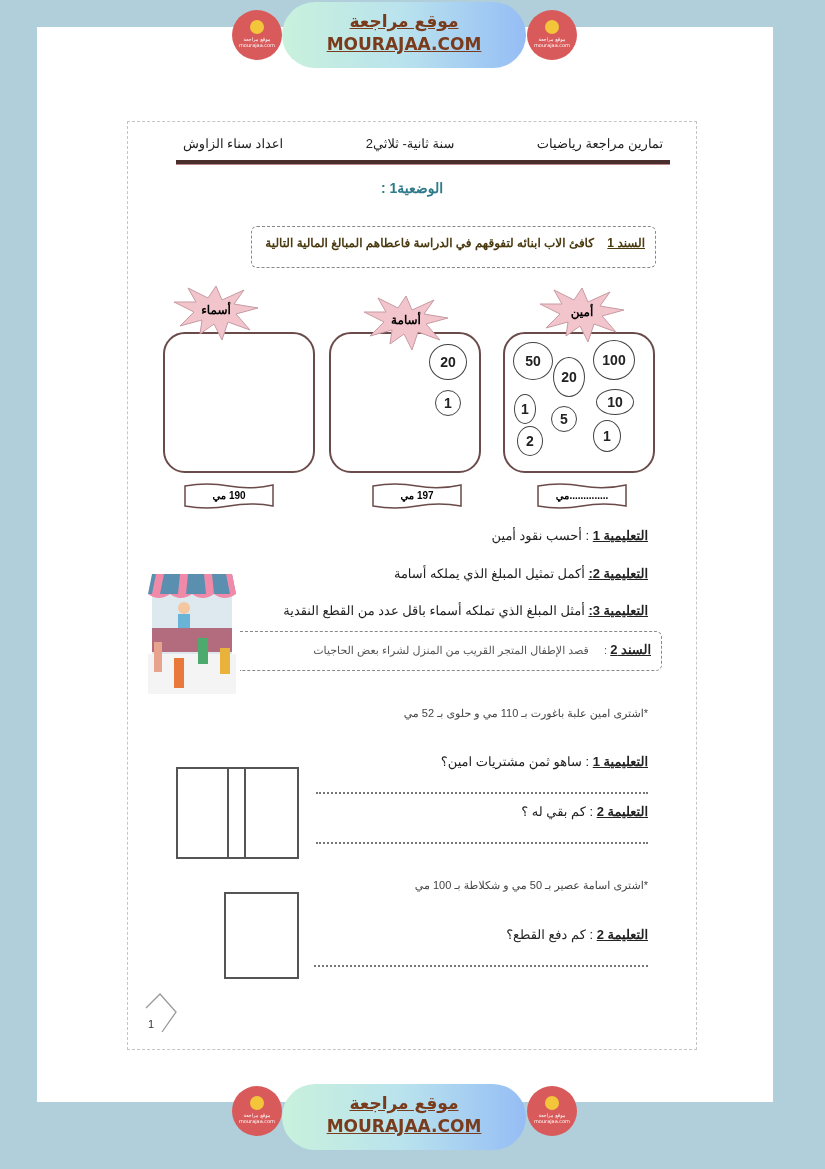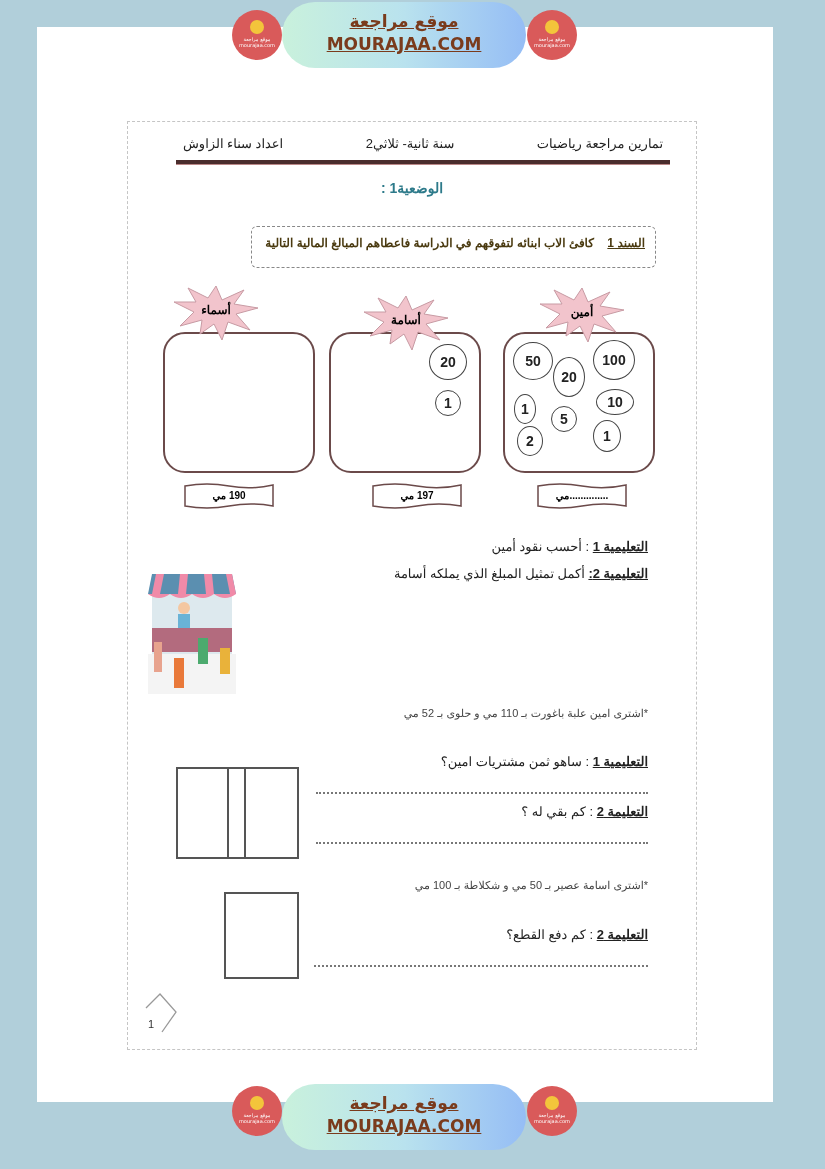--- a/index.html
+++ b/index.html
@@ -119,42 +119,49 @@
       </svg>
     <span>197 مي</span>
   </div>
   <div class="flag" style="left:55px;">
     <svg width="92" height="27" viewBox="0 0 92 27">
         <path d="M2,4 Q24,0 46,4 T90,3 L90,24 Q68,20 46,24 T2,24 Z" fill="#fff" stroke="#6b4a4a" stroke-width="1.5"></path>
       </svg>
     <span>190 مي</span>
   </div>
 
-  <div class="q" style="top:417px;margin-left:32px;">
+  <div class="q" style="top:406px;margin-left:32px;">
     <b>التعليمية 1</b><span> : </span><span>أحسب نقود أمين</span>
   </div>
   <div class="q" style="top:444px;">
     <b>التعليمية 2:</b><span> </span><span>أكمل تمثيل المبلغ الذي يملكه أسامة</span>
+  </div>
+  <div class="q" style="top:481px;">
+    <b>التعليمية 3:</b><span> </span><span>أمثل المبلغ الذي تملكه  أسماء باقل عدد من القطع النقدية</span>
   </div>
 
   <svg class="shop" viewBox="0 0 96 140">
     <rect x="8" y="20" width="80" height="60" fill="#dde9ee"></rect>
     <path d="M4,20 L92,20 L88,0 L8,0 Z" fill="#5b8fb0"></path>
     <path d="M12,0 L20,0 L16,20 L8,20 Z M36,0 L44,0 L42,20 L34,20 Z M60,0 L68,0 L70,20 L62,20 Z M82,0 L88,0 L92,20 L86,20 Z" fill="#f08aa8"></path>
     <path d="M4,20 Q15,28 26,20 Q37,28 48,20 Q59,28 70,20 Q81,28 92,20" fill="#f08aa8"></path>
     <circle cx="40" cy="34" r="6" fill="#f4c7a1"></circle>
     <rect x="34" y="40" width="12" height="14" fill="#69b3d6"></rect>
     <rect x="8" y="54" width="80" height="24" fill="#b36b7e"></rect>
     <rect x="4" y="80" width="88" height="40" fill="#f4f4f4"></rect>
     <rect x="10" y="68" width="8" height="30" fill="#e8a38e"></rect>
     <rect x="30" y="84" width="10" height="30" fill="#e9793a"></rect>
     <rect x="54" y="64" width="10" height="26" fill="#4caa6e"></rect>
     <rect x="76" y="74" width="10" height="26" fill="#e9b23a"></rect>
   </svg>
 
+  <div class="sanad2">
+    <b>السند 2</b><span> :  </span>&nbsp;&nbsp;&nbsp;
+    <span>قصد الإطفال المتجر القريب من المنزل لشراء بعض الحاجيات</span>
+  </div>
 
   <div class="note" style="top:585px;">*اشترى امين علبة باغورت بـ 110 مي و حلوى بـ 52 مي</div>
 
   <div class="q" style="top:632px;text-align:center;">
     <b>التعليمية 1</b><span> : </span><span>ساهو ثمن مشتريات امين؟</span>
   </div>
   <div class="dots" style="top:670px;"></div>
   <div class="q" style="top:682px;margin-left:28px;">
     <b>التعليمة 2</b><span> : </span><span>كم بقي له  ؟</span>
   </div>

